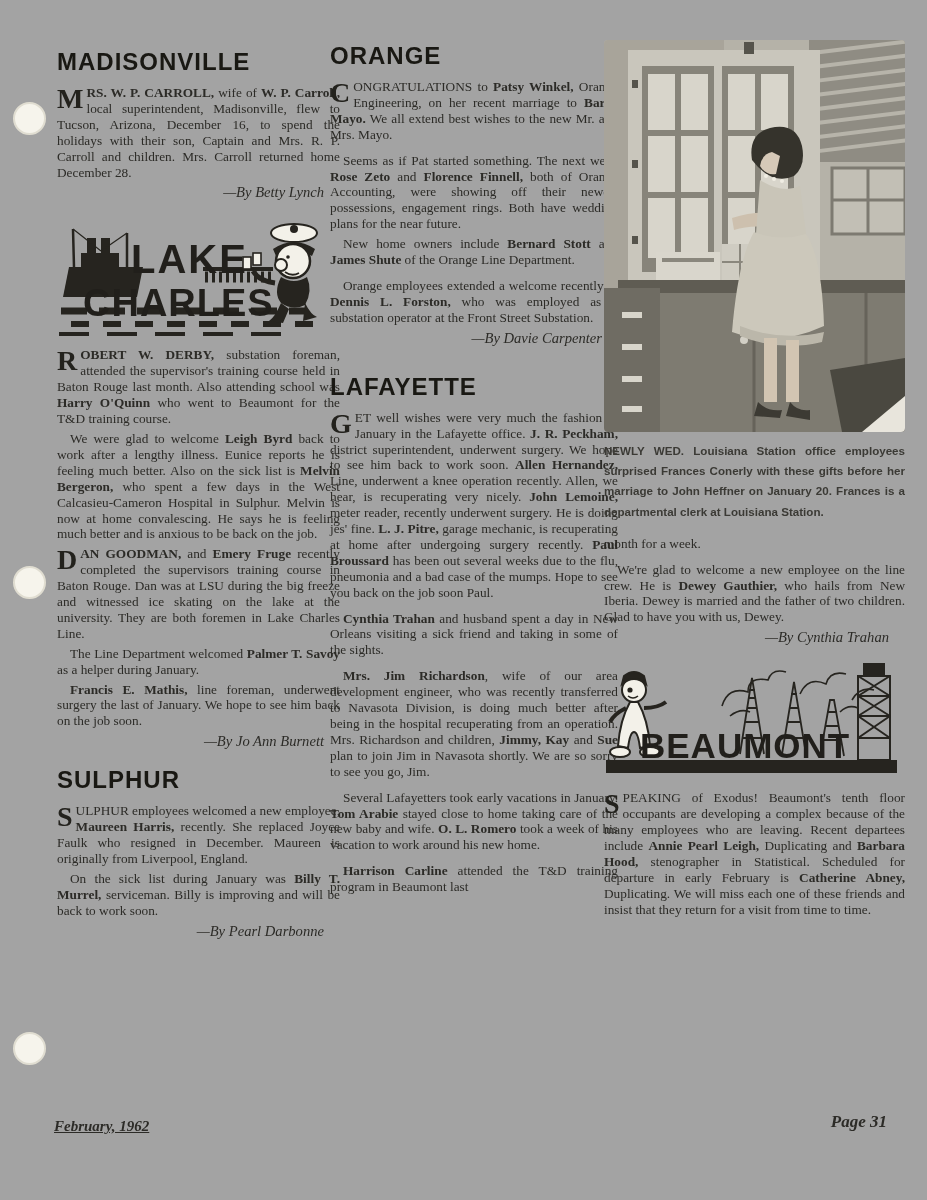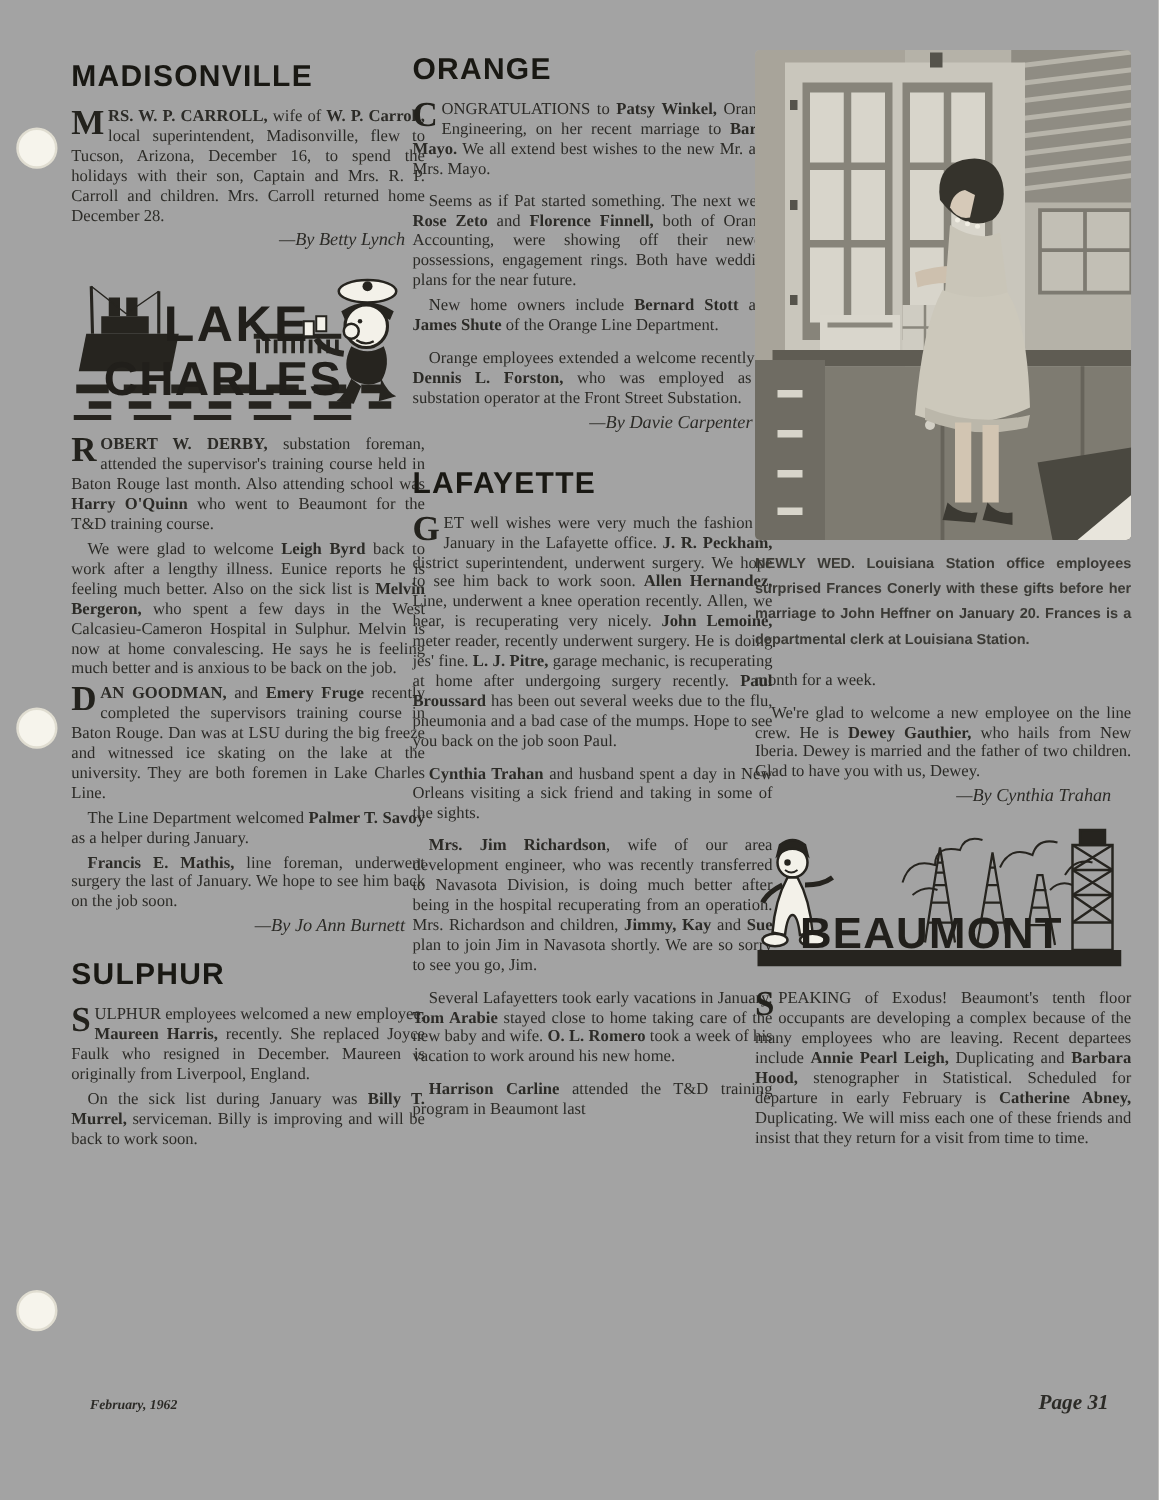--- a/index.html
+++ b/index.html
@@ -19,21 +19,21 @@
   p.ind{text-indent:13px;}
   p.gap{margin-top:10px;}
   .dc{float:left;font-size:28px;line-height:23px;font-weight:bold;padding:2px 3px 0 0;color:#23221d;}
   .byline{font-style:italic;font-size:14.6px;text-align:right;padding-right:16px;
           margin:3px 0 10px 0;}
   .logo{margin:6px 0 8px 0;}
   .logo svg{display:block;}
   .photo{width:301px;height:392px;border-radius:4px;overflow:hidden;}
   .caption{font-family:"Liberation Sans",sans-serif;font-weight:bold;font-size:11.6px;
            line-height:1.74;text-align:justify;color:#3b3a35;margin:9px 0 14px 0;}
-  .footerL{position:absolute;left:72px;top:1118px;font-weight:bold;font-style:italic;font-size:11px;}
+  .footerL{position:absolute;left:54px;top:1118px;font-weight:bold;font-style:italic;font-size:15px;text-decoration:underline;}
   .footerR{position:absolute;right:40px;top:1112px;font-weight:bold;font-style:italic;font-size:17px;}
   b{font-weight:bold;}
 </style>
 </head>
 <body>
 
 <div class="page">
 
   <div class="hole" style="top:102px;"></div>
   <div class="hole" style="top:566px;"></div>
@@ -85,20 +85,21 @@
     <p class="body"><span class="dc">R</span><b>OBERT W. DERBY,</b> substation foreman, attended the supervisor's training course held in Baton Rouge last month. Also attending school was <b>Harry O'Quinn</b> who went to Beaumont for the T&amp;D training course.</p>
     <p class="body ind">We were glad to welcome <b>Leigh Byrd</b> back to work after a lengthy illness. Eunice reports he is feeling much better. Also on the sick list is <b>Melvin Bergeron,</b> who spent a few days in the West Calcasieu-Cameron Hospital in Sulphur. Melvin is now at home convalescing. He says he is feeling much better and is anxious to be back on the job.</p>
     <p class="body"><span class="dc">D</span><b>AN GOODMAN,</b> and <b>Emery Fruge</b> recently completed the supervisors training course in Baton Rouge. Dan was at LSU during the big freeze and witnessed ice skating on the lake at the university. They are both foremen in Lake Charles Line.</p>
     <p class="body ind">The Line Department welcomed <b>Palmer T. Savoy</b> as a helper during January.</p>
     <p class="body ind"><b>Francis E. Mathis,</b> line foreman, underwent surgery the last of January. We hope to see him back on the job soon.</p>
     <div class="byline">—By Jo Ann Burnett</div>
 
     <h2 class="sec mt">SULPHUR</h2>
     <p class="body"><span class="dc">S</span>ULPHUR employees welcomed a new employee, <b>Maureen Harris,</b> recently. She replaced Joyce Faulk who resigned in December. Maureen is originally from Liverpool, England.</p>
     <p class="body ind">On the sick list during January was <b>Billy T. Murrel,</b> serviceman. Billy is improving and will be back to work soon.</p>
+    <div class="byline">—By Pearl Darbonne</div>
   </div>
 
   <div class="col col2">
     <h2 class="sec">ORANGE</h2>
     <p class="body"><span class="dc">C</span>ONGRATULATIONS to <b>Patsy Winkel,</b> Orange Engineering, on her recent marriage to <b>Barry Mayo.</b> We all extend best wishes to the new Mr. and Mrs. Mayo.</p>
     <p class="body ind gap">Seems as if Pat started something. The next week <b>Rose Zeto</b> and <b>Florence Finnell,</b> both of Orange Accounting, were showing off their newest possessions, engagement rings. Both have wedding plans for the near future.</p>
     <p class="body ind">New home owners include <b>Bernard Stott</b> and <b>James Shute</b> of the Orange Line Department.</p>
     <p class="body ind gap">Orange employees extended a welcome recently to <b>Dennis L. Forston,</b> who was employed as a substation operator at the Front Street Substation.</p>
     <div class="byline">—By Davie Carpenter</div>
 

